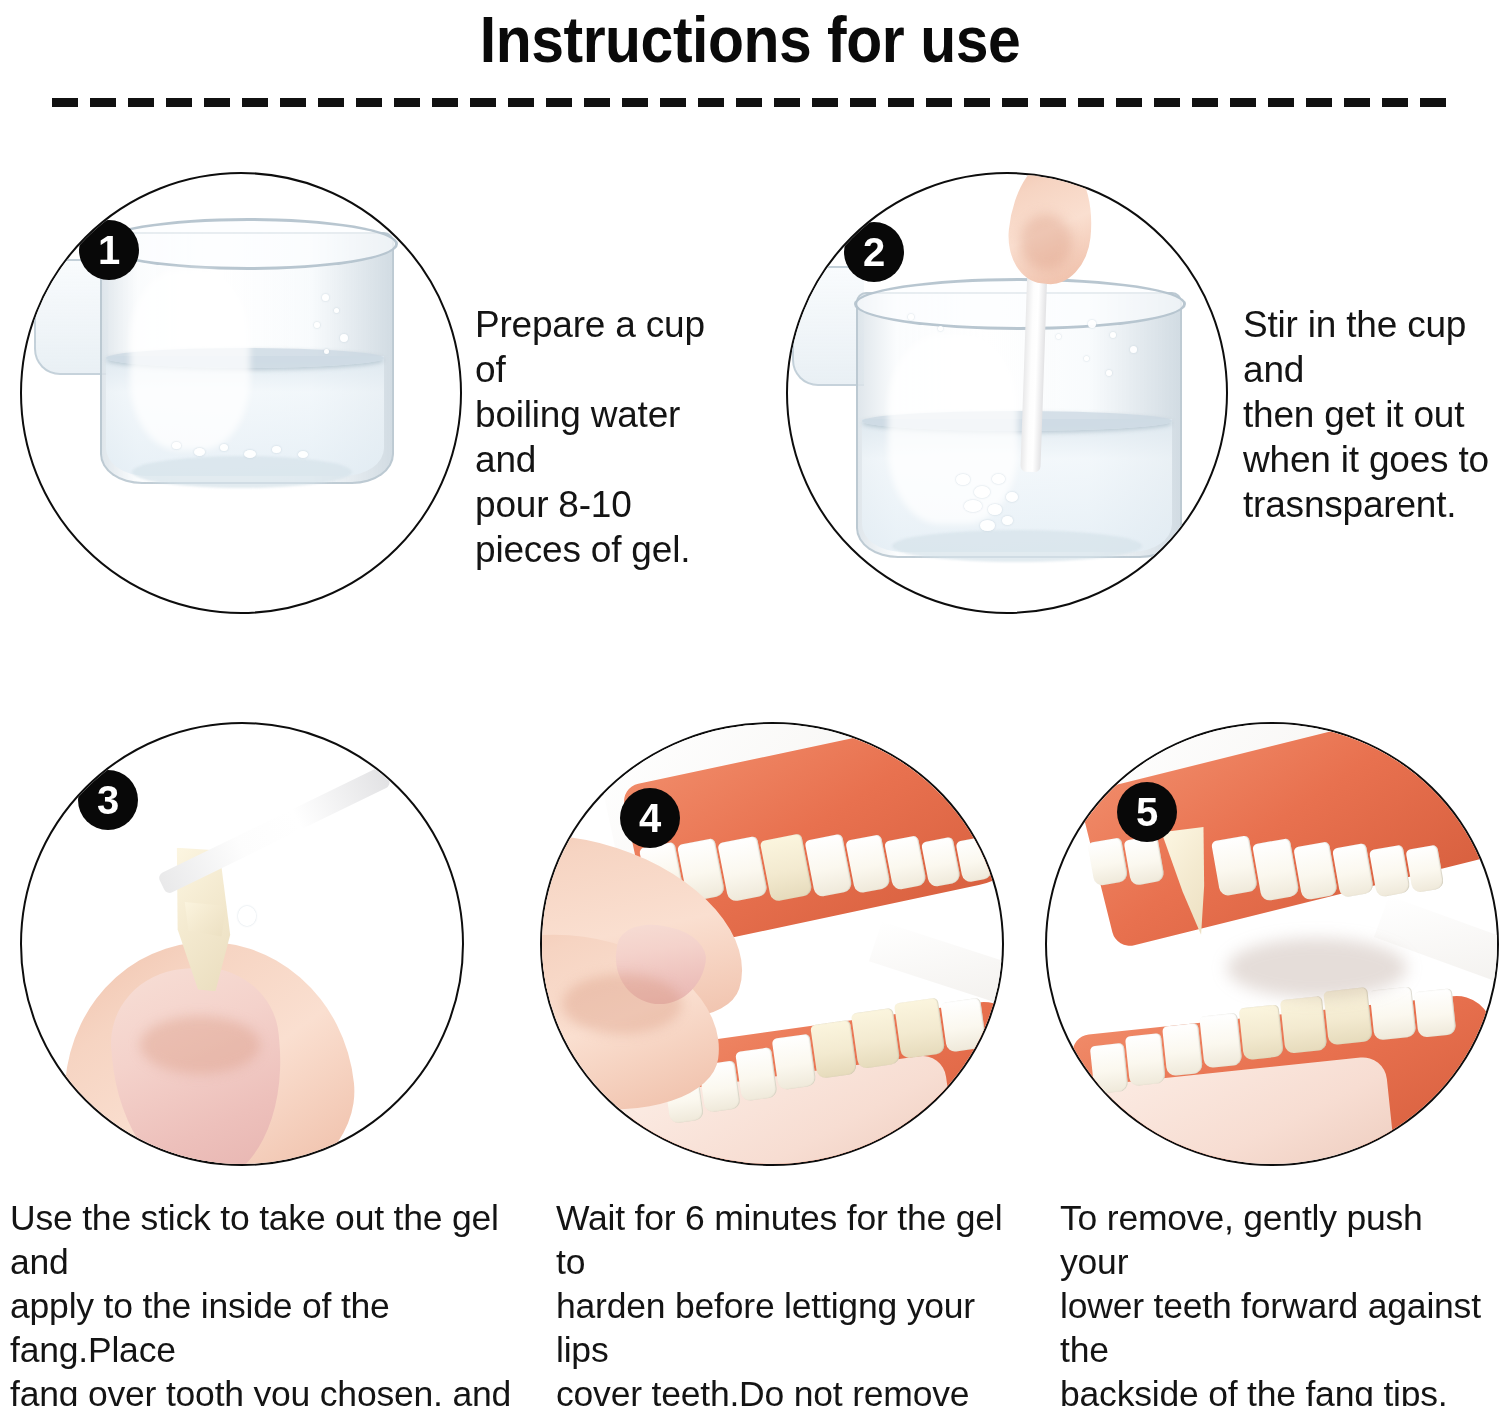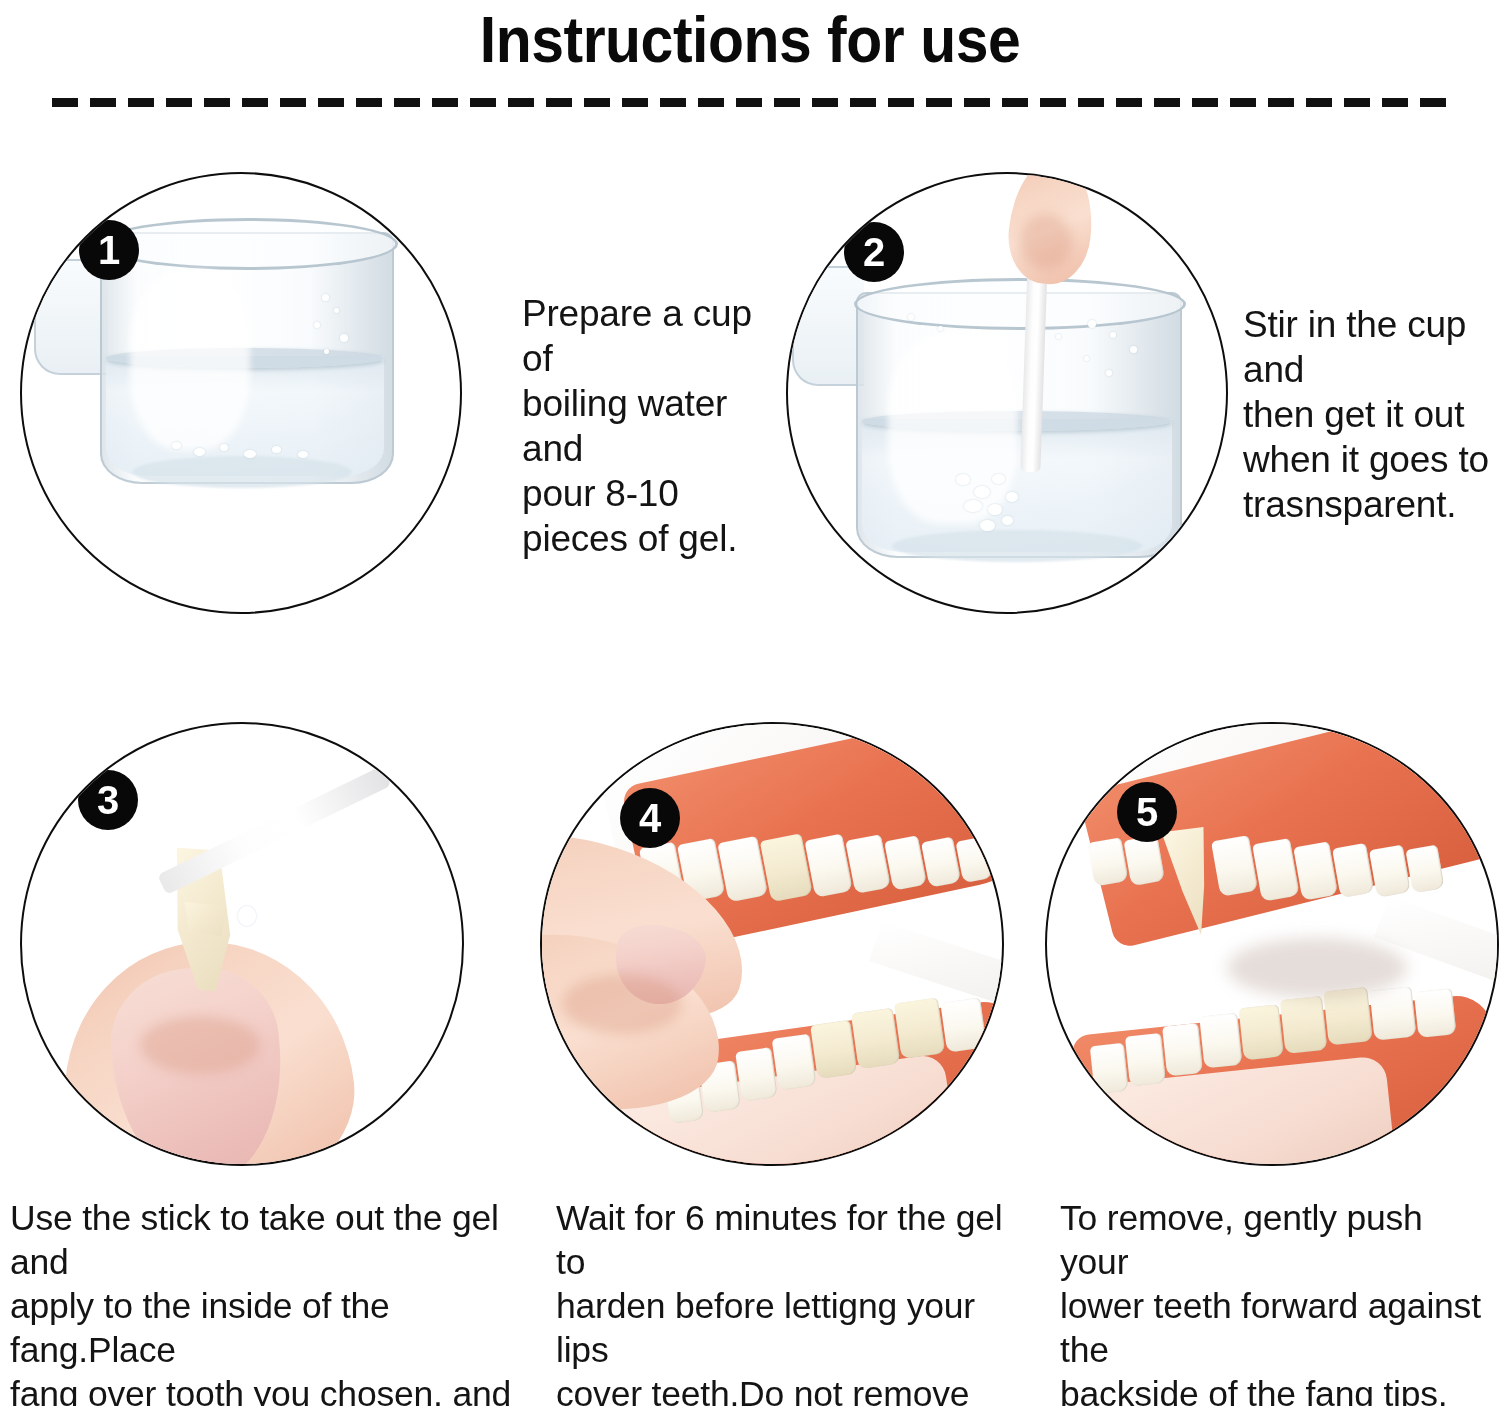--- a/index.html
+++ b/index.html
@@ -248,21 +248,21 @@
     <div class="bubble" style="left:302px; top:175px; width:5px; height:5px;"></div>
     <div class="bubble" style="left:150px; top:268px; width:9px; height:7px;"></div>
     <div class="bubble" style="left:172px; top:274px; width:11px; height:8px;"></div>
     <div class="bubble" style="left:198px; top:270px; width:8px; height:7px;"></div>
     <div class="bubble" style="left:222px; top:276px; width:12px; height:8px;"></div>
     <div class="bubble" style="left:250px; top:272px; width:9px; height:7px;"></div>
     <div class="bubble" style="left:276px; top:277px; width:10px; height:7px;"></div>
   </div>
   <div class="badge" style="left:57px; top:46px;">1</div>
 </div>
-<div class="caption" style="left:475px; top:291px; width:260px;margin-left:47px;">Prepare a cup of
+<div class="caption" style="left:475px; top:302px; width:260px;">Prepare a cup of
 boiling water and
 pour 8-10
 pieces of gel.</div>
 
 <div class="panel" style="left:786px; top:172px; width:438px; height:438px;">
   <div class="scene">
 
     <div class="cup-handle" style="left:4px; top:92px; width:70px; height:116px;"></div>
 
     <div class="cup-body" style="left:68px; top:118px; width:322px; height:262px;"></div>

